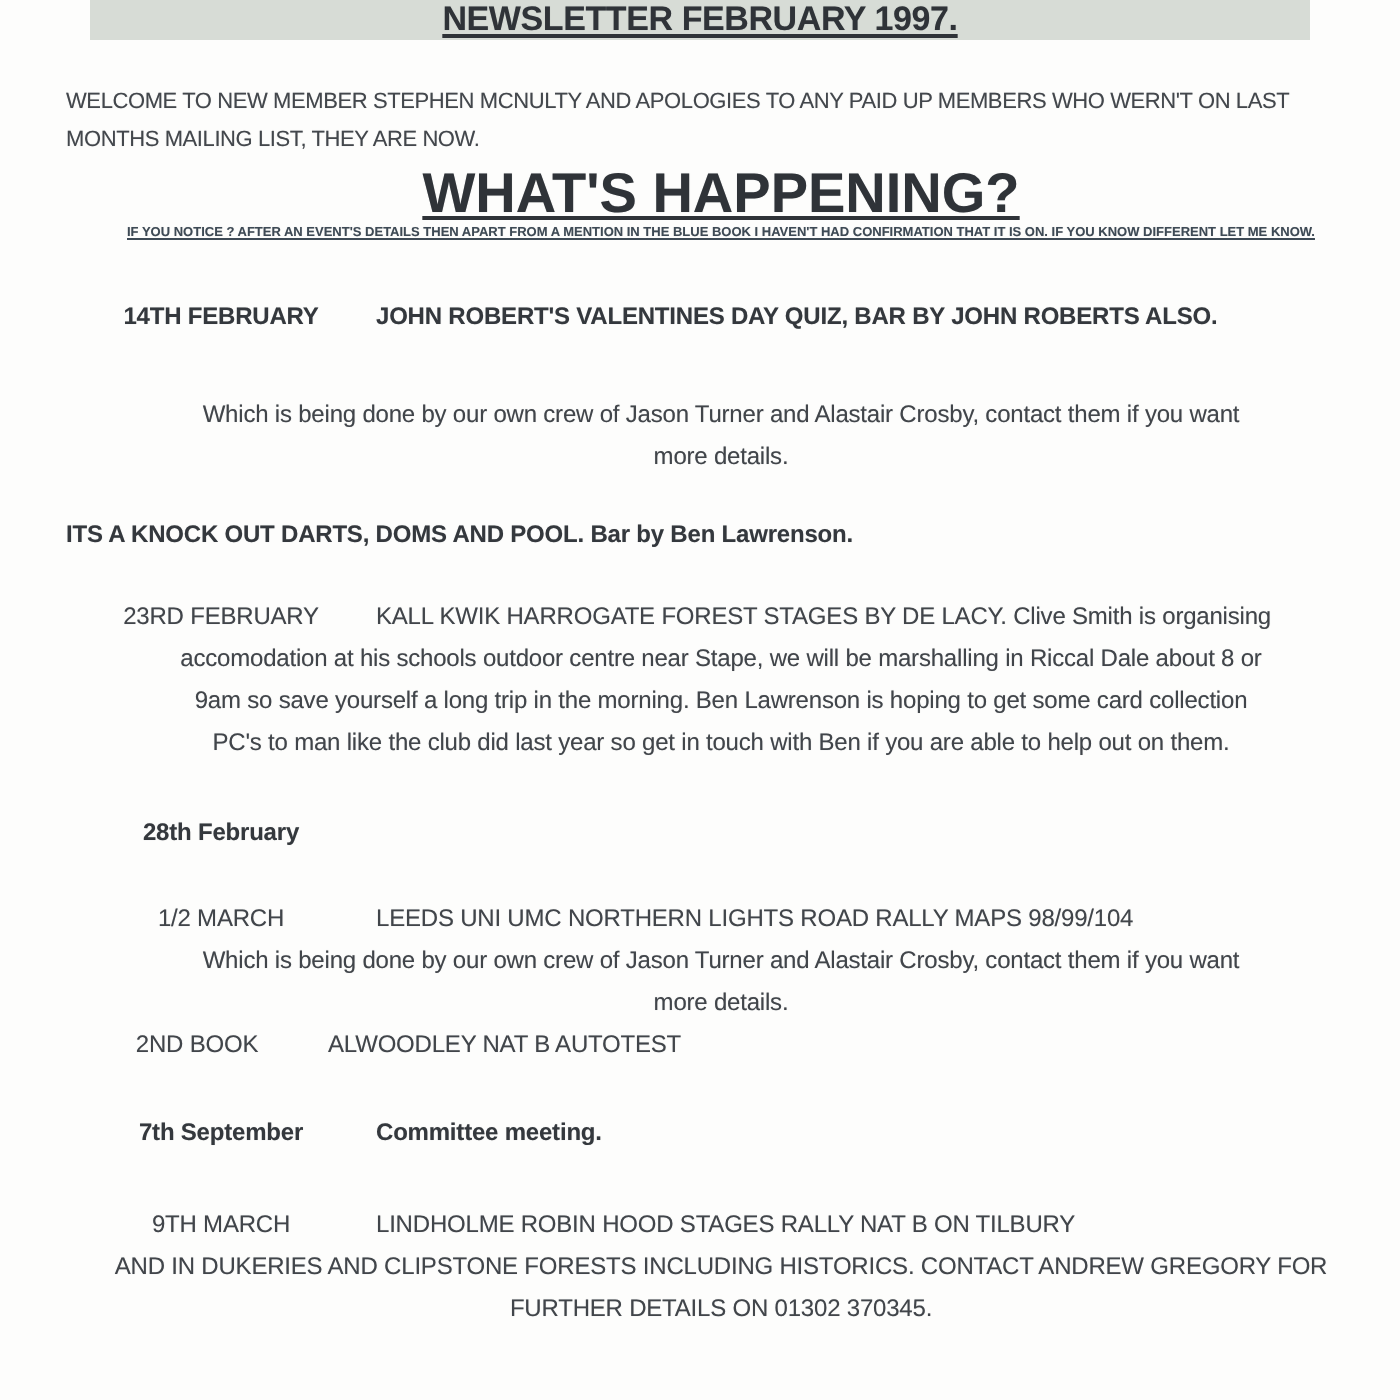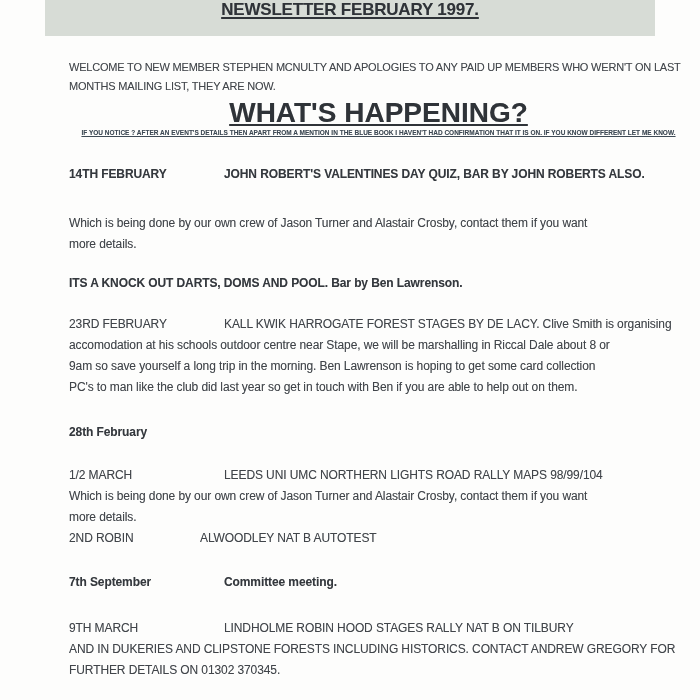--- a/index.html
+++ b/index.html
@@ -11,38 +11,37 @@
   .page{
     position:relative;
     width:700px;height:700px;
     background:#fdfdfc;
     overflow:hidden;
     color:#41454a;
   }
   
   .band{
     margin-left:45px;
-    width:610px;height:36px;
+    width:610px;height:20px;
     background:#d7dcd6;
     text-align:center;
   }
   .band-title{
     display:inline-block;
     font-size:17px;
     font-weight:bold;
     letter-spacing:-0.2px;
     color:#2f3338;
     line-height:19px;
     text-decoration:underline;
     text-decoration-thickness:1.5px;
     text-underline-offset:2px;
   }
   .content{
-    padding:0 12px 0 45px;
-    margin-left:24px;
+    padding:0 12px 0 33px;
   }
   .intro{
     margin-top:22px;
     font-size:11px;
     letter-spacing:-0.2px;
     line-height:19px;
     white-space:pre-line;
     color:#43474c;
   }
   .heading{
@@ -65,21 +64,21 @@
     line-height:10px;
     white-space:nowrap;
     overflow:hidden;
     color:#3e4a55;
     font-weight:bold;
   }
   .note span{
     text-decoration:underline;
   }
   .events{margin-top:0;}
-  .event{font-size:12px;line-height:21px;letter-spacing:-0.1px;}
+  .event{font-size:12px;line-height:21px;letter-spacing:-0.1px;text-align:center;}
   .erow{display:flex;align-items:flex-start;}
   .edate{flex:0 0 155px;}
   .event.narrow .edate{flex:0 0 131px;}
   .etitle{white-space:nowrap;}
   .event.bold .erow{font-weight:bold;color:#34383d;}
   .edetails{white-space:pre-line;}
   
   .page *{text-shadow:0 0 0.4px rgba(70,74,80,0.35);}
 </style>
 </head>
@@ -144,21 +143,21 @@
         <div class="erow">
           <div class="edate">1/2 MARCH</div>
           <div class="etitle">LEEDS UNI UMC NORTHERN LIGHTS ROAD RALLY MAPS 98/99/104</div>
         </div>
         <div class="edetails">Which is being done by our own crew of Jason Turner and Alastair Crosby, contact them if you want
 more details.</div>
       </div>
 
       <div class="event narrow" style="margin-top:0">
         <div class="erow">
-          <div class="edate">2ND ROBIN</div>
+          <div class="edate">2ND BOOK</div>
           <div class="etitle">ALWOODLEY NAT B AUTOTEST</div>
         </div>
       </div>
 
       <div class="event bold" style="margin-top:23px">
         <div class="erow">
           <div class="edate">7th September</div>
           <div class="etitle">Committee meeting.</div>
         </div>
       </div>

